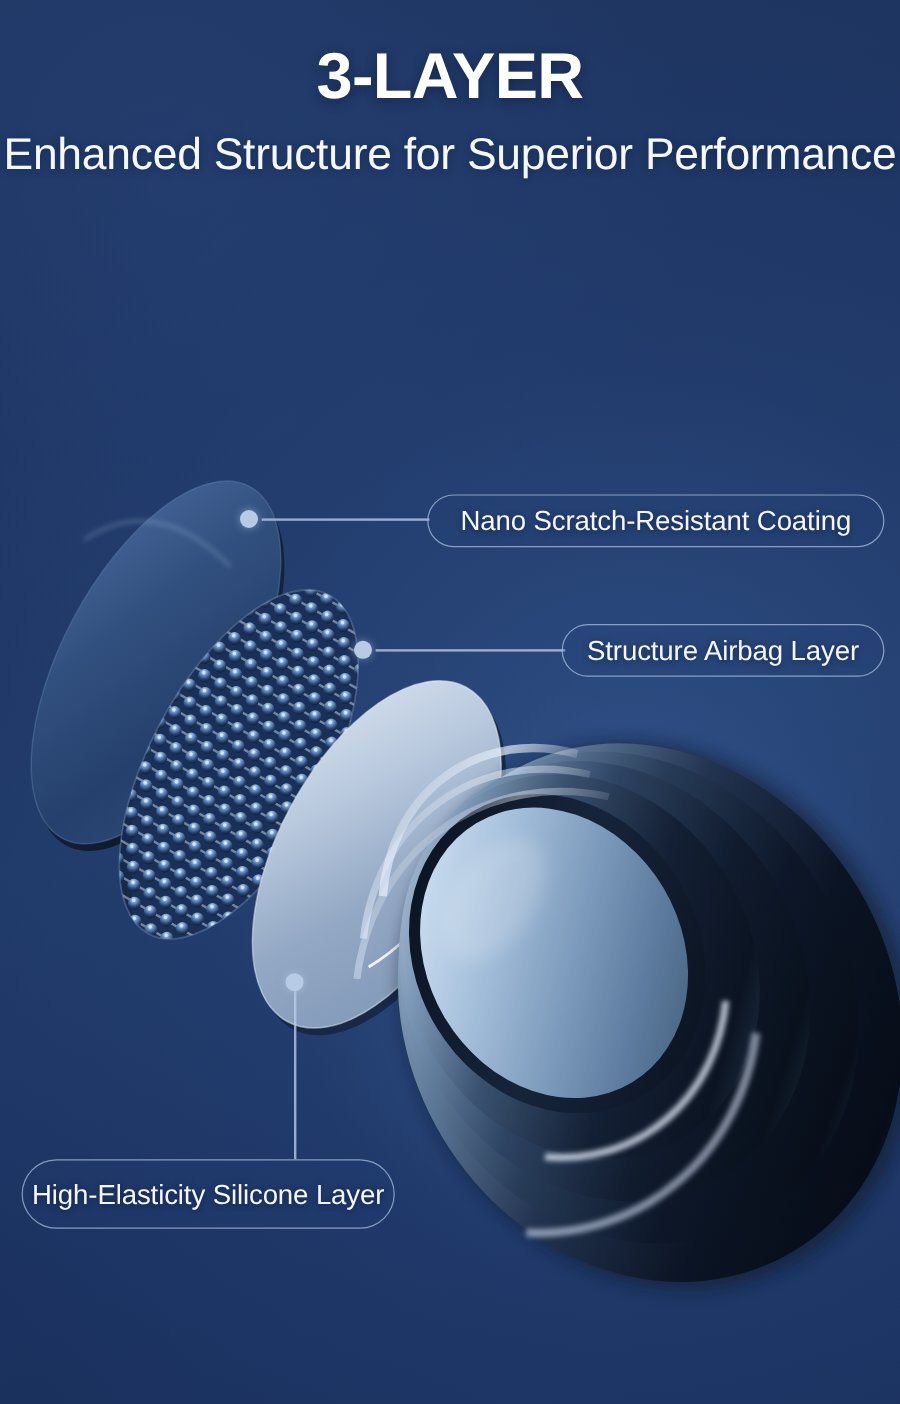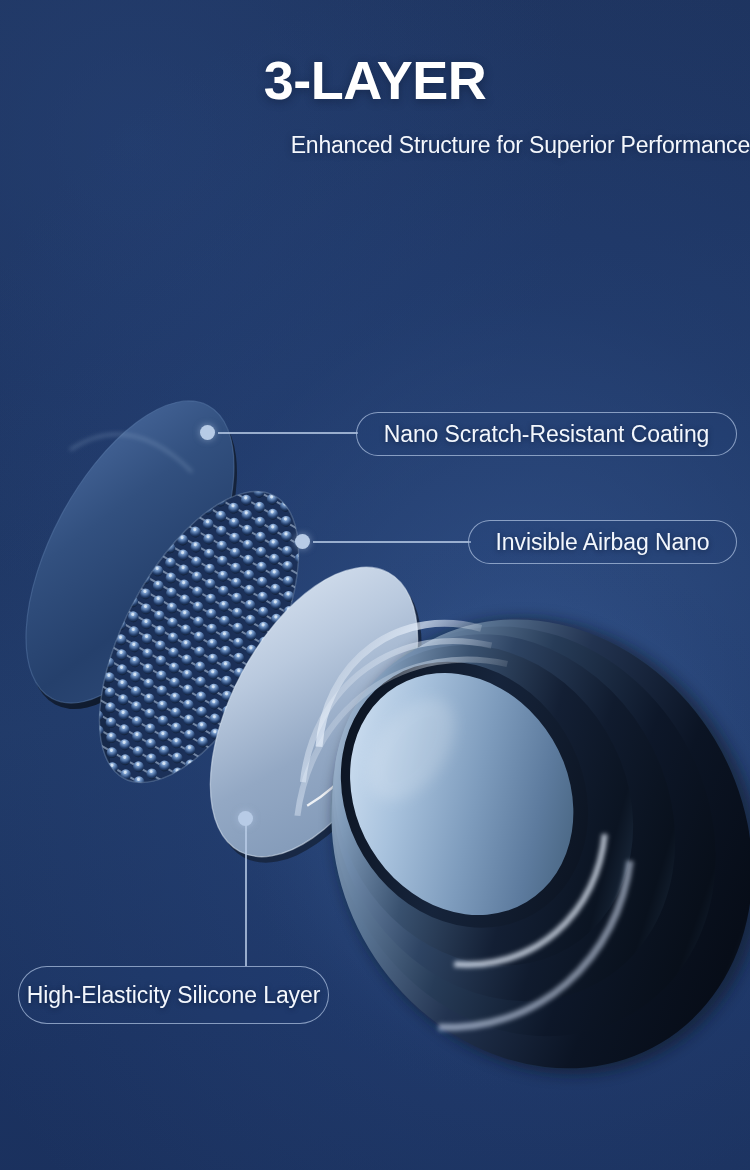--- a/index.html
+++ b/index.html
@@ -22,31 +22,30 @@
   .head{position:absolute;left:0;top:0;width:750px;text-align:center;}
   .t-line{
     color:#ffffff;
     font-weight:bold;
     font-size:54px;
     letter-spacing:-0.5px;
     line-height:64px;
     font-stretch:condensed;
     text-shadow:0 2px 10px rgba(8,20,45,.45);
   }
-  #title1{margin-top:48px;}
+  #title1{margin-top:32px;}
   #title2{margin-top:-2px;}
   .subtitle{
     margin-top:16px;
     color:#f4f7fc;
-    font-size:23px;
+    font-size:37px;
     line-height:34px;
     font-weight:normal;
     letter-spacing:-0.2px;
     text-shadow:0 1px 7px rgba(8,20,45,.4);
-    text-align:right;
   }
   
   .pill{
     position:absolute;
     box-sizing:border-box;
     border:1.6px solid rgba(176,196,226,.72);
     border-radius:999px;
     color:#f3f7fd;
     display:flex;align-items:center;justify-content:center;
     font-size:23px;
@@ -676,16 +675,16 @@
 
   <div id="lead-1" class="lead-line"></div>
   <div id="lead-2" class="lead-line"></div>
   <div id="lead-3" class="lead-line"></div>
 
   <div id="dot-1" class="dot"></div>
   <div id="dot-2" class="dot"></div>
   <div id="dot-3" class="dot"></div>
 
   <div id="pill-coating" class="pill">Nano Scratch-Resistant Coating</div>
-  <div id="pill-airbag" class="pill">Invisible Airbag Nano</div>
+  <div id="pill-airbag" class="pill">Structure Airbag Layer</div>
   <div id="pill-silicone" class="pill">High-Elasticity Silicone Layer</div>
 
 </div>
 
 </body></html>

